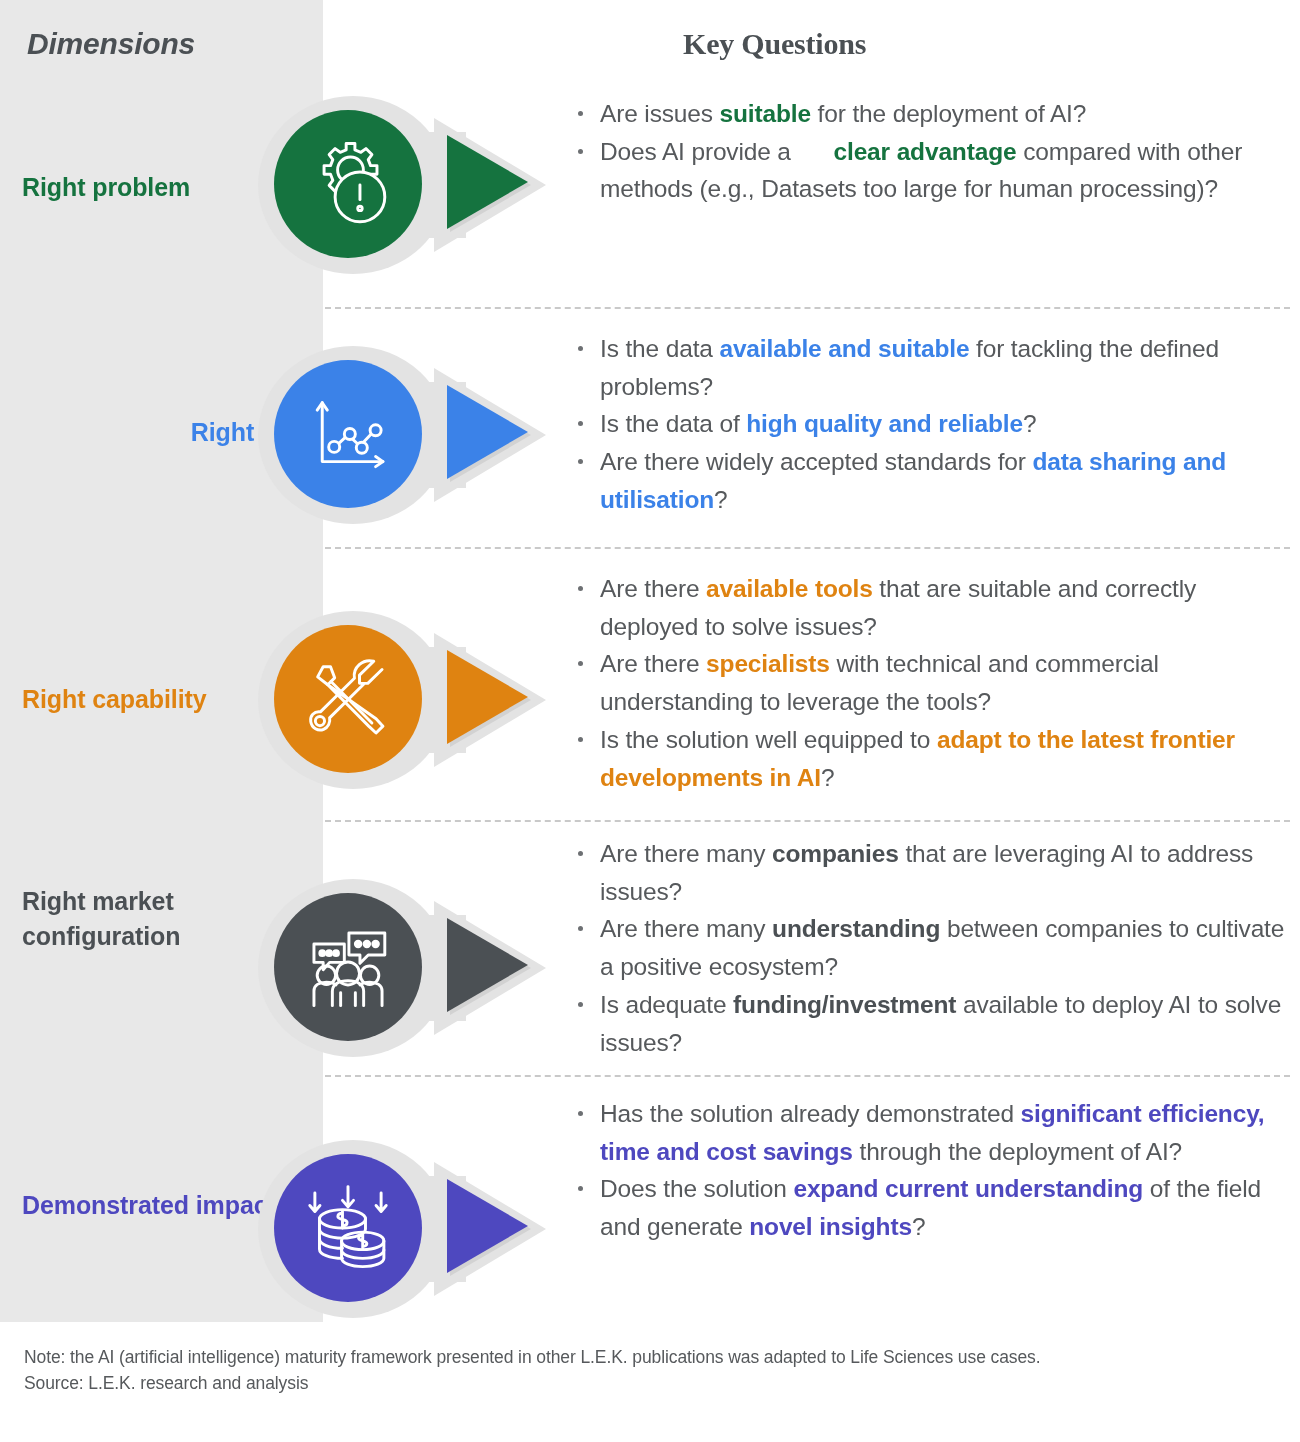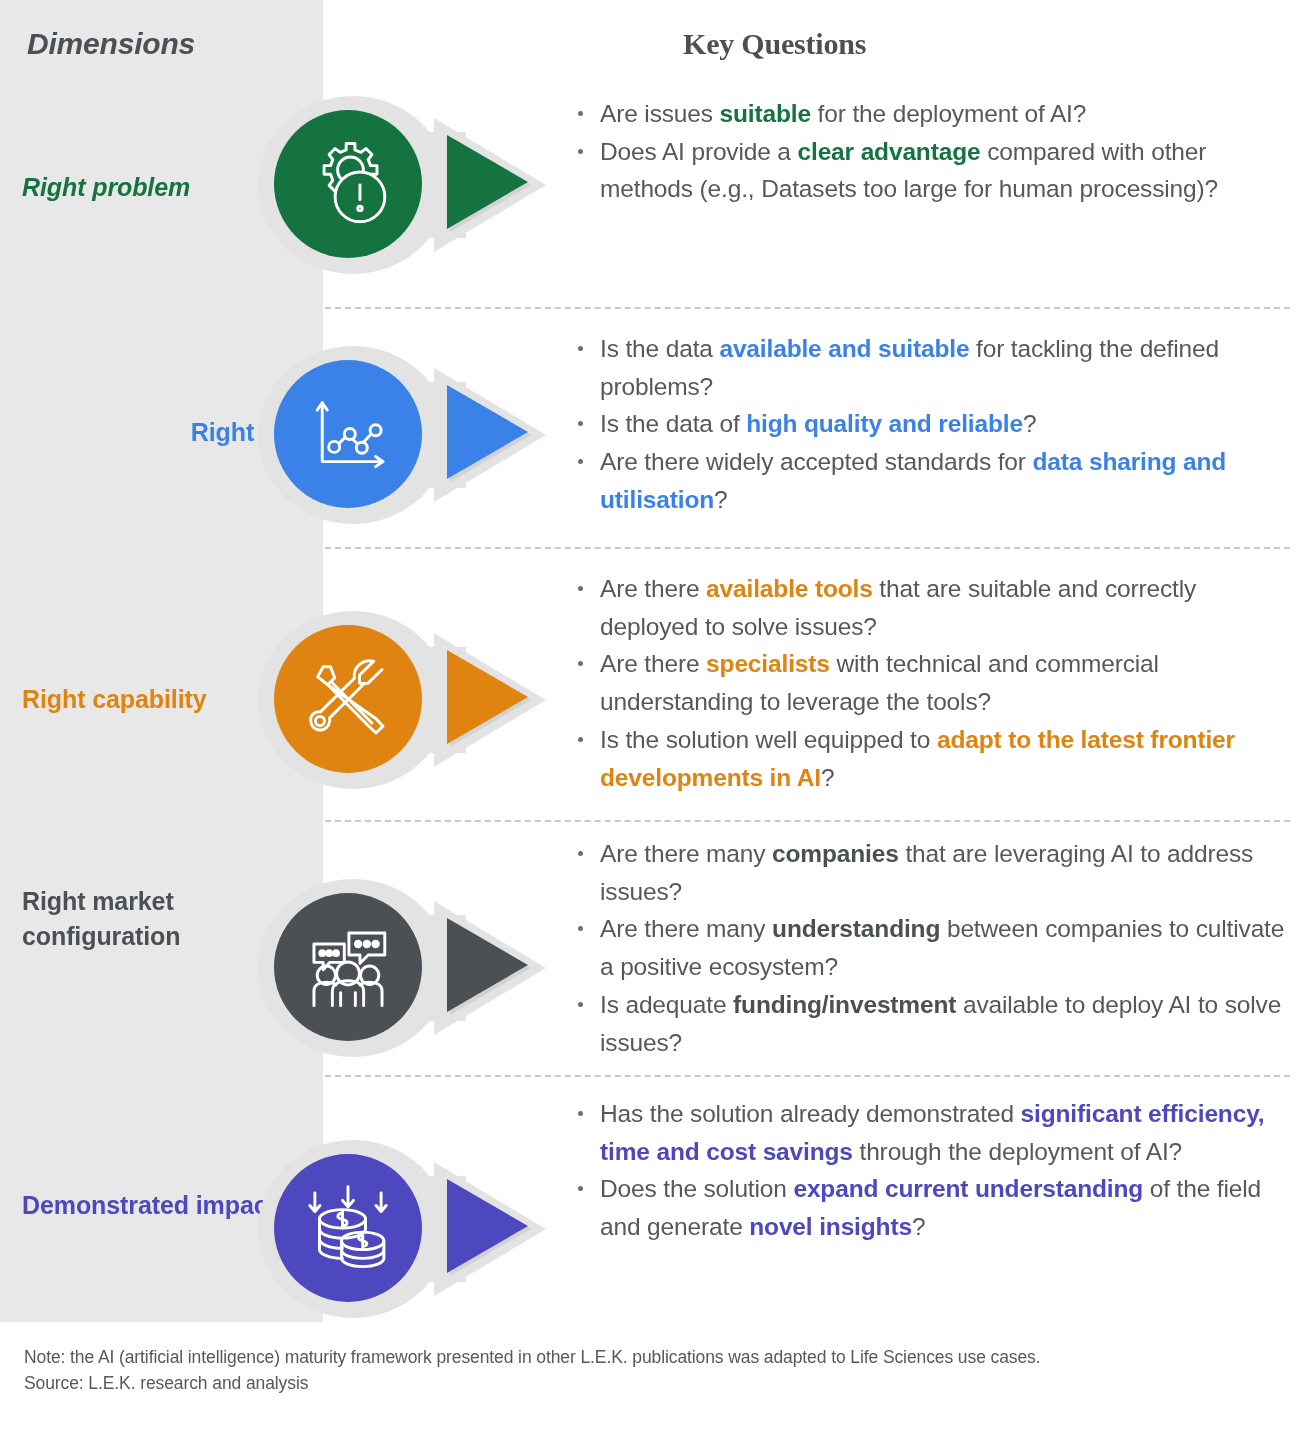--- a/index.html
+++ b/index.html
@@ -194,42 +194,42 @@
 </head>
 <body>
 
 <div id="left-panel"></div>
 
 <div id="dimensions-header">Dimensions</div>
 <div id="key-questions-header">Key Questions</div>
 
 <div id="rows-container">
     <div class="row" style="top: 0px;">
-      <div class="dim-label" style="top: 170px; color: rgb(21, 115, 63); font-style: italic;">Right problem</div>
+      <div class="dim-label" style="top: 170px; color: rgb(21, 115, 63);">Right problem</div>
       <div class="cluster" style="top: 90px;">
         <div class="blob"></div>
         <div class="blob-bridge"></div>
         <div class="arrow-outer"></div>
         <div class="arrow-shadow"></div>
         <div class="arrow-inner" style="border-left-color: rgb(21, 115, 63);"></div>
         <div class="icon-circle" style="background: rgb(21, 115, 63);">
           <svg viewBox="0 0 100 100">
         <g fill="none" stroke="#ffffff" stroke-width="3.2" stroke-linecap="round" stroke-linejoin="round">
           <path d="M24 30 L31 30 L33.5 23.5 L29.5 18 L36 11.5 L41.5 15.5 L48 13 L48 6 L57.5 6 L57.5 13 L64 15.5 L69.5 11.5 L76 18 L72 23.5 L74.5 30 L81.5 30 L81.5 39.5 L74.5 39.5 L72 46 L76 51.5 L69.5 58 L64 54 L57.5 56.5 L57.5 63.5 L48 63.5 L48 56.5 L41.5 54 L36 58 L29.5 51.5 L33.5 46 L31 39.5 L24 39.5 Z"></path>
           <circle cx="52.7" cy="34.7" r="14"></circle>
           <circle cx="63" cy="64" r="27" fill="#15733f"></circle>
           <line x1="63" y1="51" x2="63" y2="67"></line>
           <circle cx="63" cy="76.5" r="2.4"></circle>
         </g>
       </svg>
         </div>
       </div>
       <div class="questions" style="top: 95px;">
         <div class="q-item"><span>Are issues </span><b style="color: rgb(21, 115, 63);">suitable</b><span> for the deployment of AI?</span></div>
-        <div class="q-item"><span>Does AI provide a </span><b style="color: rgb(21, 115, 63);">clear advantage</b><span> compared with other methods (e.g., Datasets too large for human processing)?</span></div>
+        <div class="q-item"><span>Does AI provide a </span><b style="color: rgb(21, 115, 63); margin-left: 36px;">clear advantage</b><span> compared with other methods (e.g., Datasets too large for human processing)?</span></div>
       </div>
     </div>
     <div class="row" style="top: 0px;">
       <div class="dim-label" style="top: 415px; color: rgb(59, 130, 232); text-align: right;">Right data</div>
       <div class="cluster" style="top: 340px;">
         <div class="blob"></div>
         <div class="blob-bridge"></div>
         <div class="arrow-outer"></div>
         <div class="arrow-shadow"></div>
         <div class="arrow-inner" style="border-left-color: rgb(59, 130, 232);"></div>

